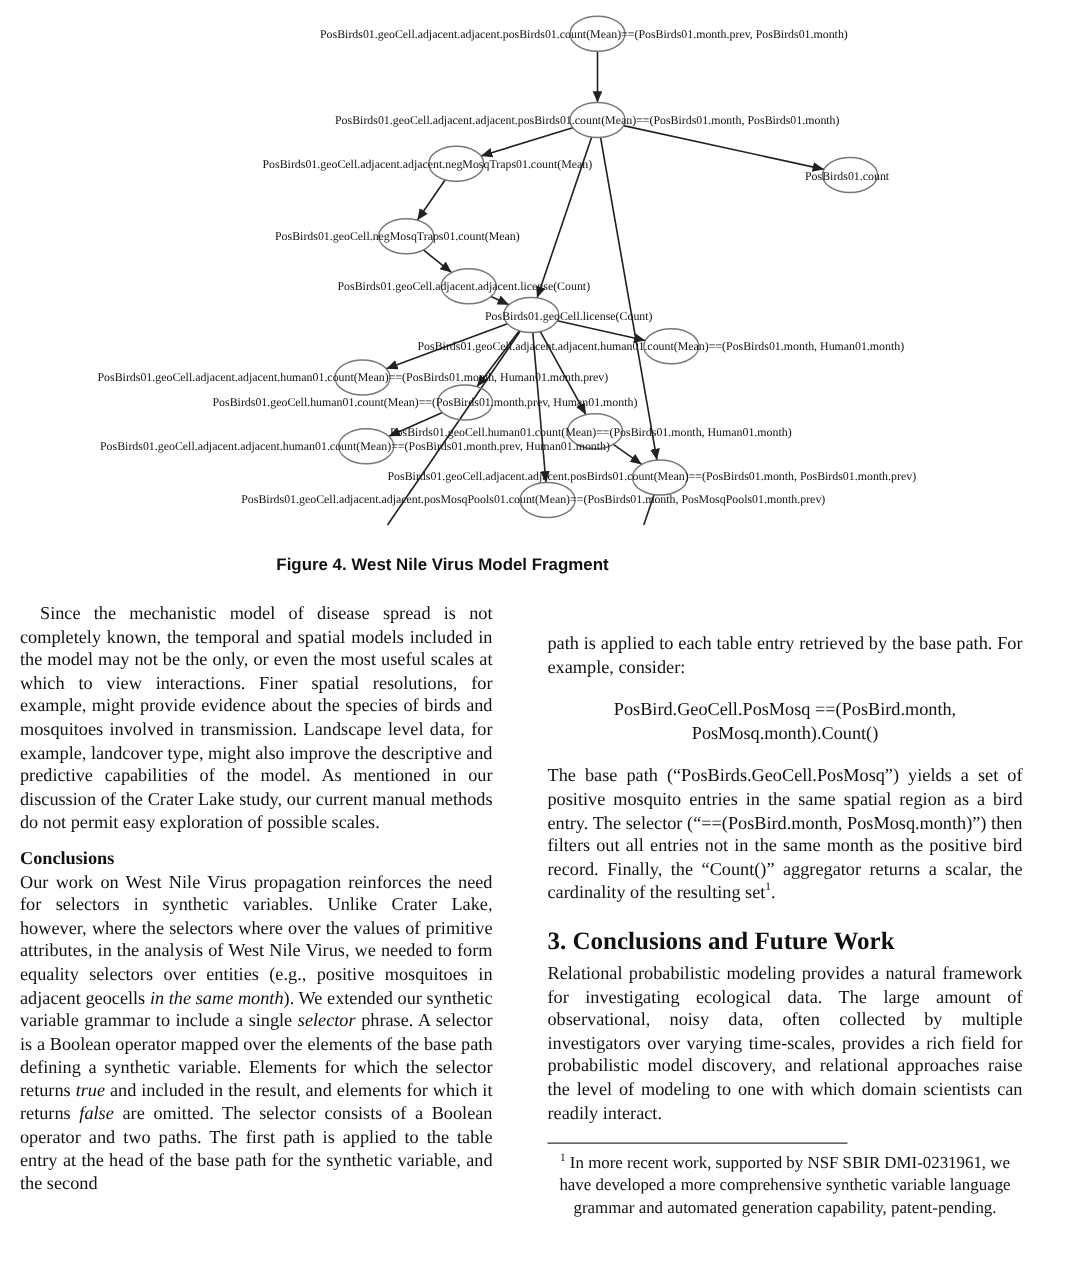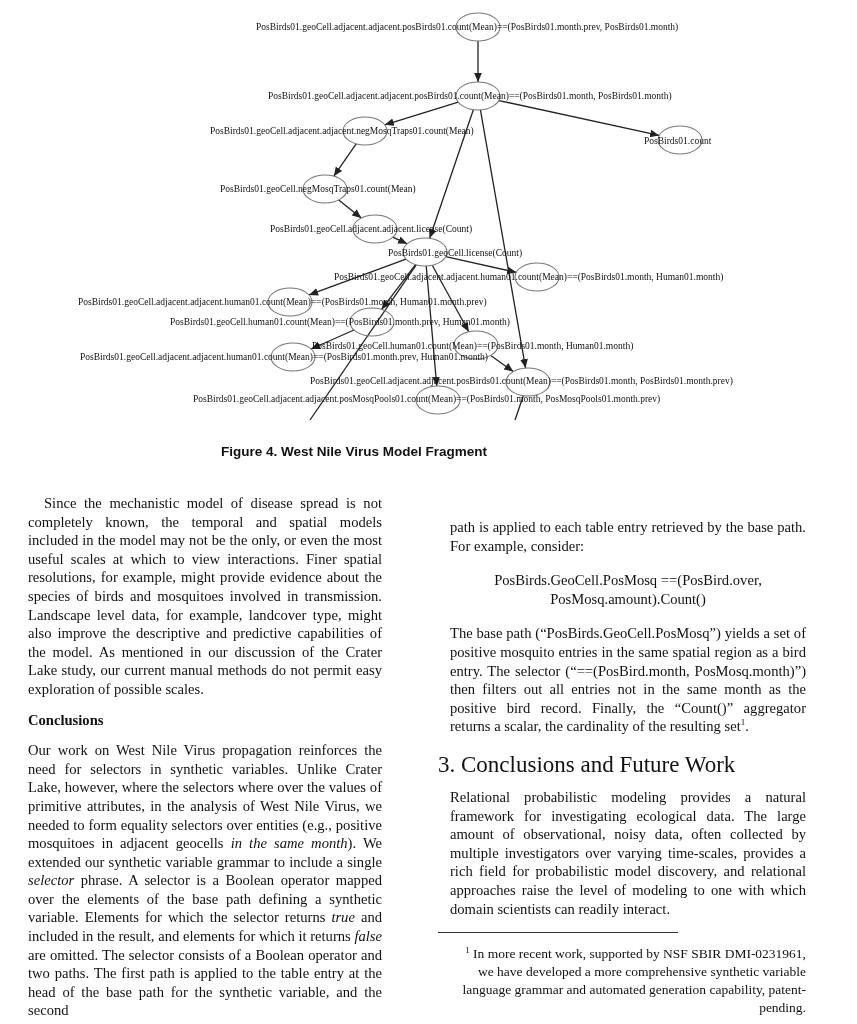--- a/index.html
+++ b/index.html
@@ -1,30 +1,30 @@
 <!DOCTYPE html>
 <html><head>
 <meta charset="utf-8">
 <style>
   html, body { margin:0; padding:0; background:#ffffff; }
   body { width:857px; height:1024px; position:relative; overflow:hidden; font-family:"Liberation Serif", serif; color:#111; }
   #diagram { position:absolute; left:0; top:0; width:857px; height:430px; }
   #diagram text { font-family:"Liberation Serif", serif; font-size:9.5px; fill:#111; }
   .caption { position:absolute; left:0; width:708px; top:444px; text-align:center; font-family:"Liberation Sans", sans-serif; font-weight:bold; font-size:13.5px; }
   .col { position:absolute; font-size:14.6px; line-height:18.6px; text-align:justify; }
-  .col p { margin:12px; }
+  .col p { margin:0; }
   .left { left:16px; top:482px; width:378px; }
   .right { left:438px; top:506px; width:380px; }
   .indent { text-indent:16px; }
   .indent2 { text-indent:36px; }
   .sub-head { font-weight:bold; margin-top:10px !important; }
   .example { text-align:center; margin:16px 0 16px 0 !important; }
-  .sec-head { font-weight:normal; font-size:23px; margin:18px 0 6px 0 !important; line-height:22px; }
+  .sec-head { font-weight:bold; font-size:20px; margin:18px 0 6px 0 !important; line-height:22px; }
   .fn-rule { width:240px; border-top:1px solid #333; margin:14px 0 6px 0; }
-  .footnote { font-size:13.5px; line-height:18px; text-align:right; }
+  .footnote { font-size:13.5px; line-height:18px; text-align:center; }
   sup { font-size:9px; line-height:0; }
 </style>
 </head>
 <body>
 
 <svg id="diagram" viewBox="0 0 857 430">
   <defs>
     <marker id="arr" markerWidth="8" markerHeight="8" refX="7" refY="3" orient="auto">
       <path d="M0,0 L7,3 L0,6 Z" fill="#222"></path>
     </marker>
@@ -111,19 +111,19 @@
 <div class="caption">Figure 4. West Nile Virus Model Fragment</div>
 
 <div class="col left">
   <p class="indent">Since the mechanistic model of disease spread is not completely known, the temporal and spatial models included in the model may not be the only, or even the most useful scales at which to view interactions.  Finer spatial resolutions, for example, might provide evidence about the species of birds and mosquitoes involved in transmission.  Landscape level data, for example, landcover type, might also improve the descriptive and predictive capabilities of the model.  As mentioned in our discussion of the Crater Lake study, our current manual methods do not permit easy exploration of possible scales.</p>
   <p class="sub-head">Conclusions</p>
   <p><span>Our work on West Nile Virus propagation reinforces the need for selectors in synthetic variables. Unlike Crater Lake, however, where the selectors where over the values of primitive attributes, in the analysis of West Nile Virus, we needed to form equality selectors over entities (e.g., positive mosquitoes in adjacent geocells </span><i>in the same month</i><span>). We extended our synthetic variable grammar to include a single </span><i>selector</i><span> phrase. A selector is a Boolean operator mapped over the elements of the base path defining a synthetic variable. Elements for which the selector returns </span><i>true</i><span> and included in the result, and elements for which it returns </span><i>false</i><span> are omitted.  The selector consists of a Boolean operator and two paths. The first path is applied to the table entry at the head of the base path for the synthetic variable, and the second</span></p>
 </div>
 
 <div class="col right">
   <p>path is applied to each table entry retrieved by the base path. For example, consider:</p>
-  <p class="example"><span>PosBirds.GeoCell.PosMosq ==(PosBird.over,</span><br><span>PosMosq.amount).Count()</span></p>
+  <p class="example"><span>PosBird.GeoCell.PosMosq ==(PosBird.month,</span><br><span>PosMosq.month).Count()</span></p>
   <p><span>The base path (“PosBirds.GeoCell.PosMosq”) yields a set of positive mosquito entries in the same spatial region as a bird entry. The selector (“==(PosBird.month, PosMosq.month)”) then filters out all entries not in the same month as the positive bird record. Finally, the “Count()” aggregator returns a scalar, the cardinality of the resulting set</span><sup>1</sup><span>.</span></p>
   <p class="sec-head">3.   Conclusions and Future Work</p>
   <p>Relational probabilistic modeling provides a natural framework for investigating ecological data. The large amount of observational, noisy data, often collected by multiple investigators over varying time-scales, provides a rich field for probabilistic model discovery, and relational approaches raise the level of modeling to one with which domain scientists can readily interact.</p>
   <div class="fn-rule"></div>
   <p class="footnote"><sup>1</sup><span> In more recent work, supported by NSF SBIR DMI-0231961, we have developed a more comprehensive synthetic variable language grammar and automated generation capability, patent-pending.</span></p>
 </div>
 
 </body></html>

